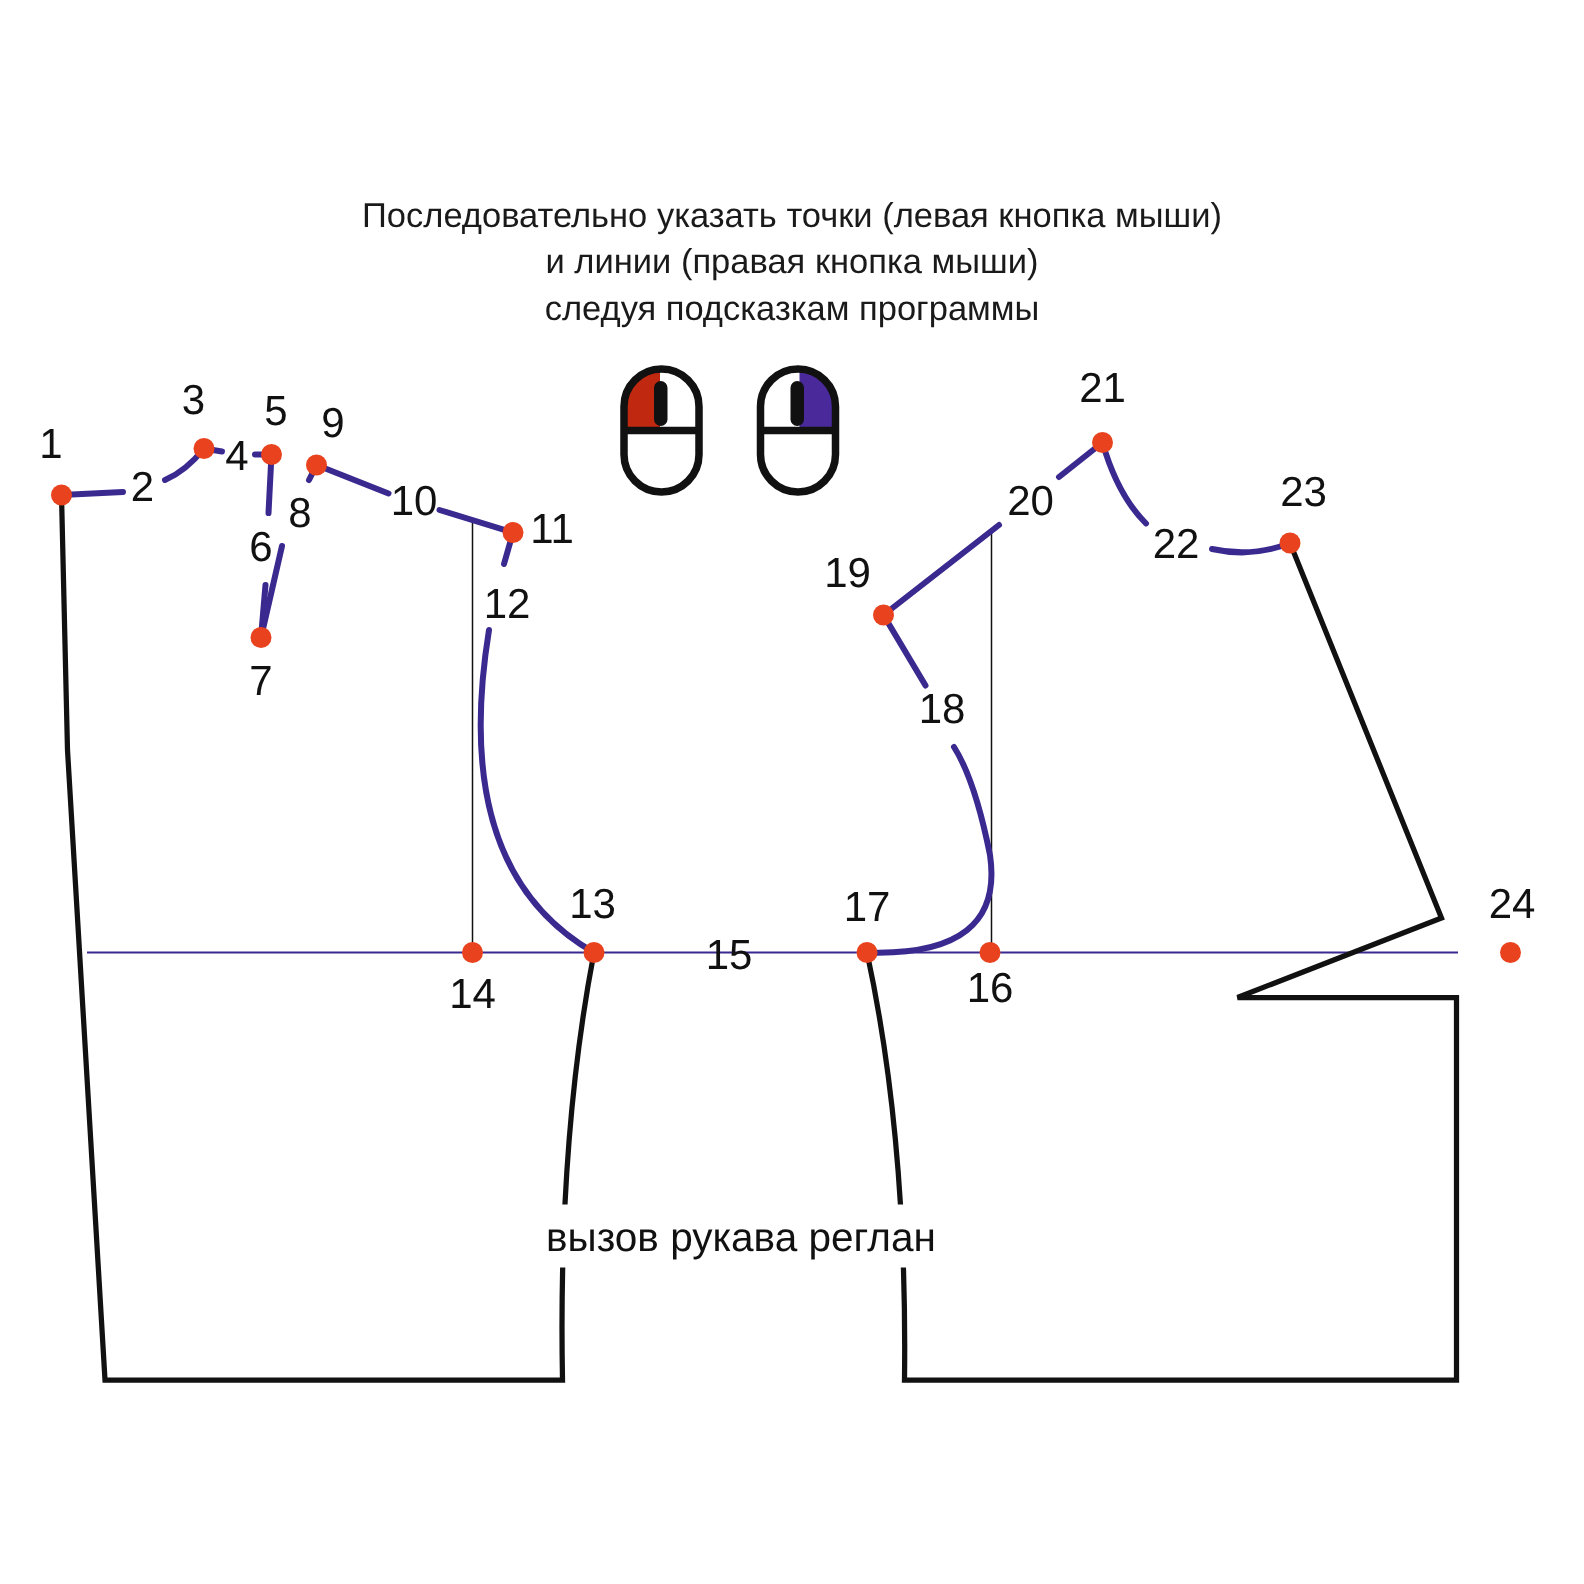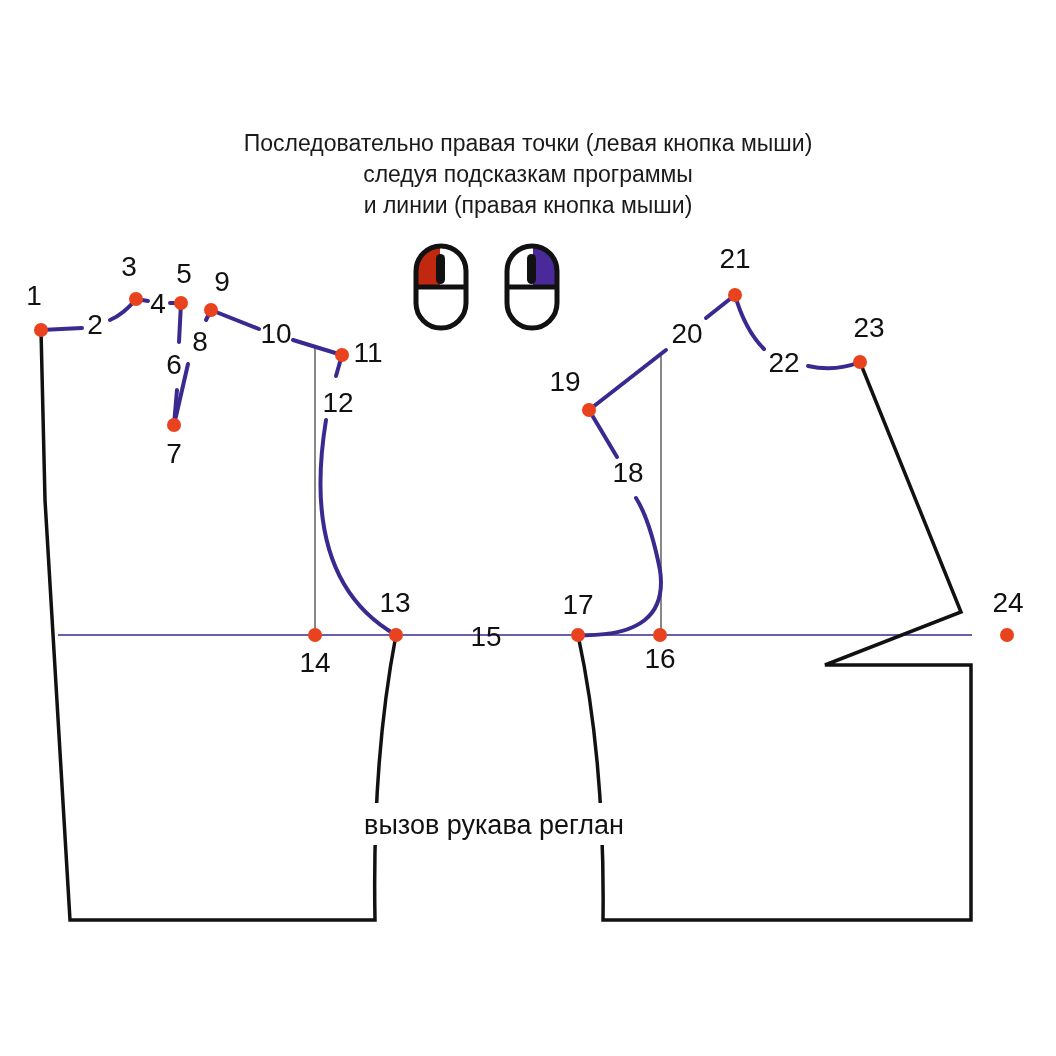--- a/index.html
+++ b/index.html
@@ -9,23 +9,23 @@
                     font-size: 23px; line-height: 31px; color: #1a1a1a; }
     .instructions div { white-space: nowrap; }
     svg.canvas { position: absolute; left: 0; top: 0; }
     .lbl { font-family: "Liberation Sans", sans-serif; font-size: 28px; fill: #111111; }
     .caption { font-family: "Liberation Sans", sans-serif; font-size: 27px; fill: #111111; }
   </style>
 </head>
 <body>
 
 <div class="instructions">
-  <div>Последовательно правая точки (левая кнопка мыши)</div>
+  <div>Последовательно указать точки (левая кнопка мыши)</div>
+  <div>и линии (правая кнопка мыши)</div>
   <div>следуя подсказкам программы</div>
-  <div>и линии (правая кнопка мыши)</div>
 </div>
 
 <svg class="canvas" width="1056" height="1056" viewBox="0 0 1056 1056">
 
   <g>
     <path d="M416,287 L416,270 A24,24 0 0 1 440,246 L440,287 Z" fill="#c0280f"></path>
     <rect x="416" y="246" width="50" height="82" rx="25" ry="25" fill="none" stroke="#111" stroke-width="5"></rect>
     <line x1="416" y1="287" x2="466" y2="287" stroke="#111" stroke-width="5"></line>
     <rect x="436" y="254" width="9" height="30" rx="4.5" fill="#111"></rect>
   </g>

